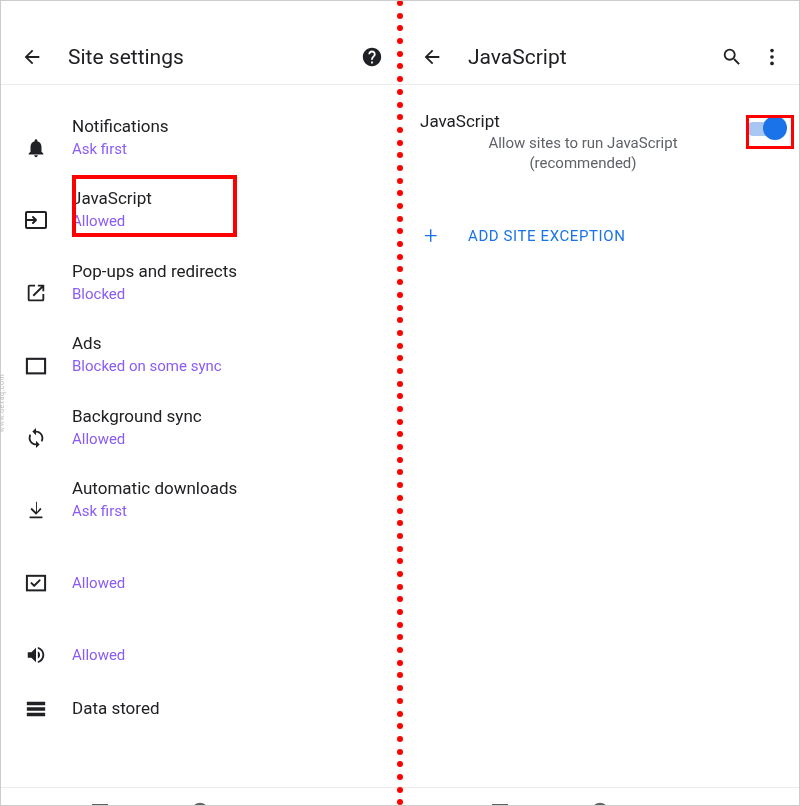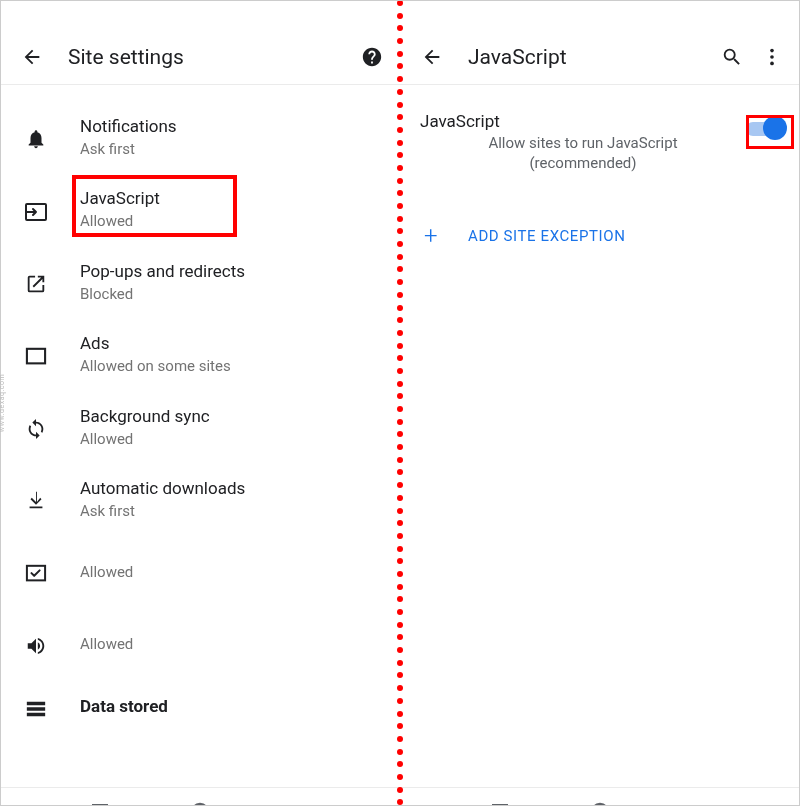--- a/index.html
+++ b/index.html
@@ -70,25 +70,24 @@
     color: #202124;
     padding-left: 16px;
   }
   .list {
     flex: 1;
     overflow: hidden;
     padding-top: 16px;
   }
   .row {
     display: flex;
-    align-items: center;
+    align-items: flex-end;
     padding: 14px 16px 14px 0;
     cursor: pointer;
     min-height: 72px;
-    gap: 8px;
   }
   .row .icon-wrap {
     width: 72px;
     display: flex;
     align-items: center;
     justify-content: center;
     padding-top: 4px;
   }
   .row .text-wrap {
     flex: 1;
@@ -96,21 +95,21 @@
     flex-direction: column;
     justify-content: center;
   }
   .row .title {
     font-size: 17px;
     color: #202124;
     line-height: 1.35;
   }
   .row .subtitle {
     font-size: 15px;
-    color: #737373;
+    color: #8b5cf6;
     margin-top: 2px;
     line-height: 1.3;
   }
   .highlight-box {
     border: 4px solid #ff0000;
     position: absolute;
     pointer-events: none;
   }
   .js-panel-content {
     padding-top: 18px;
@@ -269,21 +268,21 @@
       </div>
 
       <div class="row">
         <div class="icon-wrap">
           <svg width="22" height="20" viewBox="0 0 24 22" fill="none" stroke="#202124" stroke-width="2.3">
               <rect x="2" y="2" width="20" height="16"></rect>
             </svg>
         </div>
         <div class="text-wrap">
           <div class="title">Ads</div>
-          <div class="subtitle">Allowed on some sites</div>
+          <div class="subtitle">Blocked on some sync</div>
         </div>
       </div>
 
       <div class="row">
         <div class="icon-wrap">
           <svg width="22" height="22" viewBox="0 0 24 24" fill="#202124">
               <path d="M12 4V1L8 5l4 4V6c3.31 0 6 2.69 6 6 0 1.01-.25 1.97-.7 2.8l1.46 1.46A7.93 7.93 0 0020 12c0-4.42-3.58-8-8-8zm0 14c-3.31 0-6-2.69-6-6 0-1.01.25-1.97.7-2.8L5.24 7.74A7.93 7.93 0 004 12c0 4.42 3.58 8 8 8v3l4-4-4-4v3z"></path>
             </svg>
         </div>
         <div class="text-wrap">
@@ -320,21 +319,21 @@
         <div class="icon-wrap">
           <svg width="22" height="22" viewBox="0 0 24 24" fill="#202124">
               <path d="M3 9v6h4l5 5V4L7 9H3zm13.5 3a4.5 4.5 0 00-2.5-4.03v8.05A4.5 4.5 0 0016.5 12zM14 3.23v2.06c2.89.86 5 3.54 5 6.71s-2.11 5.85-5 6.71v2.06c4.01-.91 7-4.49 7-8.77s-2.99-7.86-7-8.77z"></path>
             </svg>
         </div>
         <div class="text-wrap">
           <div class="subtitle">Allowed</div>
         </div>
       </div>
 
-      <div class="row" style="min-height:48px;font-weight:bold;">
+      <div class="row" style="min-height:48px;">
         <div class="icon-wrap">
           <svg width="22" height="22" viewBox="0 0 24 24" fill="#202124">
               <path d="M2 4h20v4H2zM2 10h20v4H2zM2 16h20v4H2z"></path>
             </svg>
         </div>
         <div class="text-wrap">
           <div class="title">Data stored</div>
         </div>
       </div>
 

